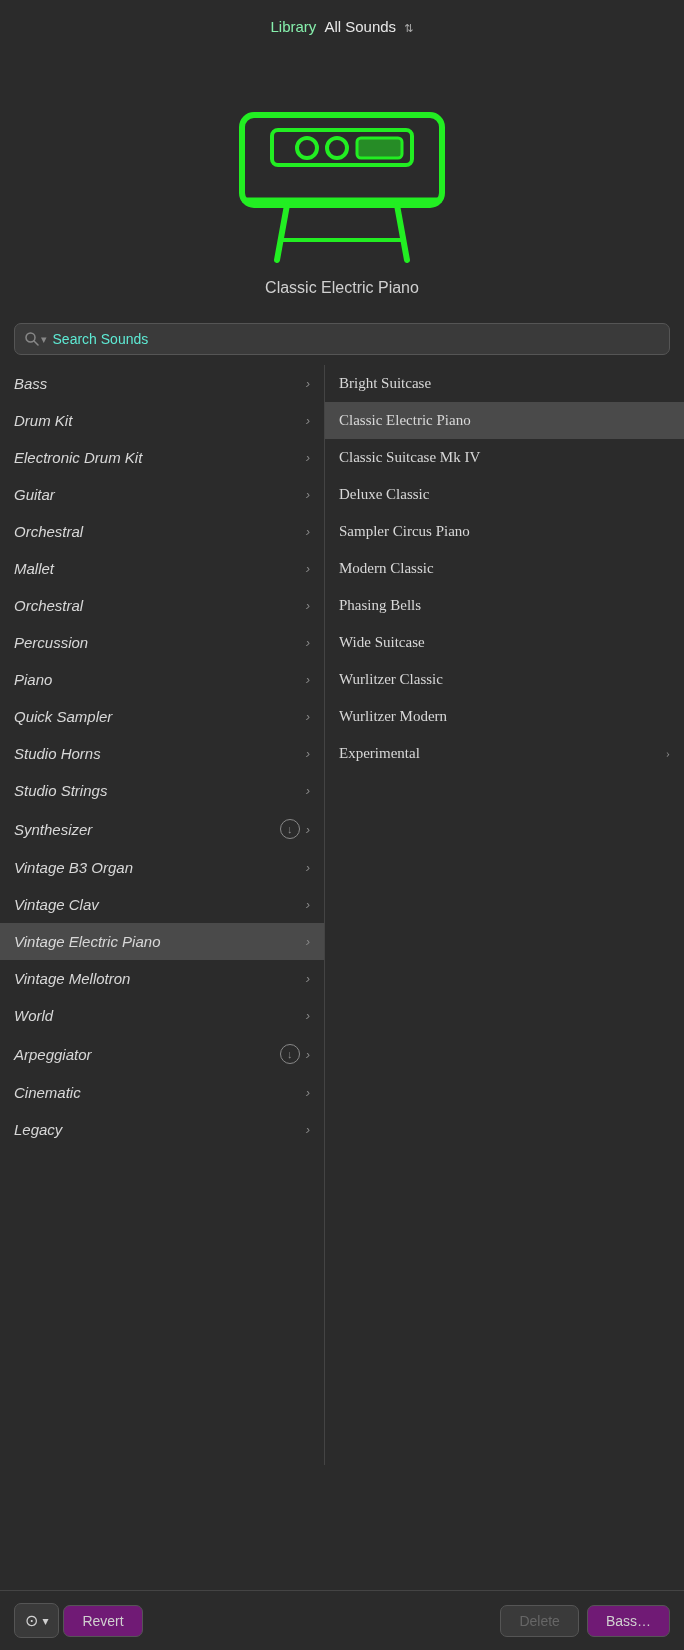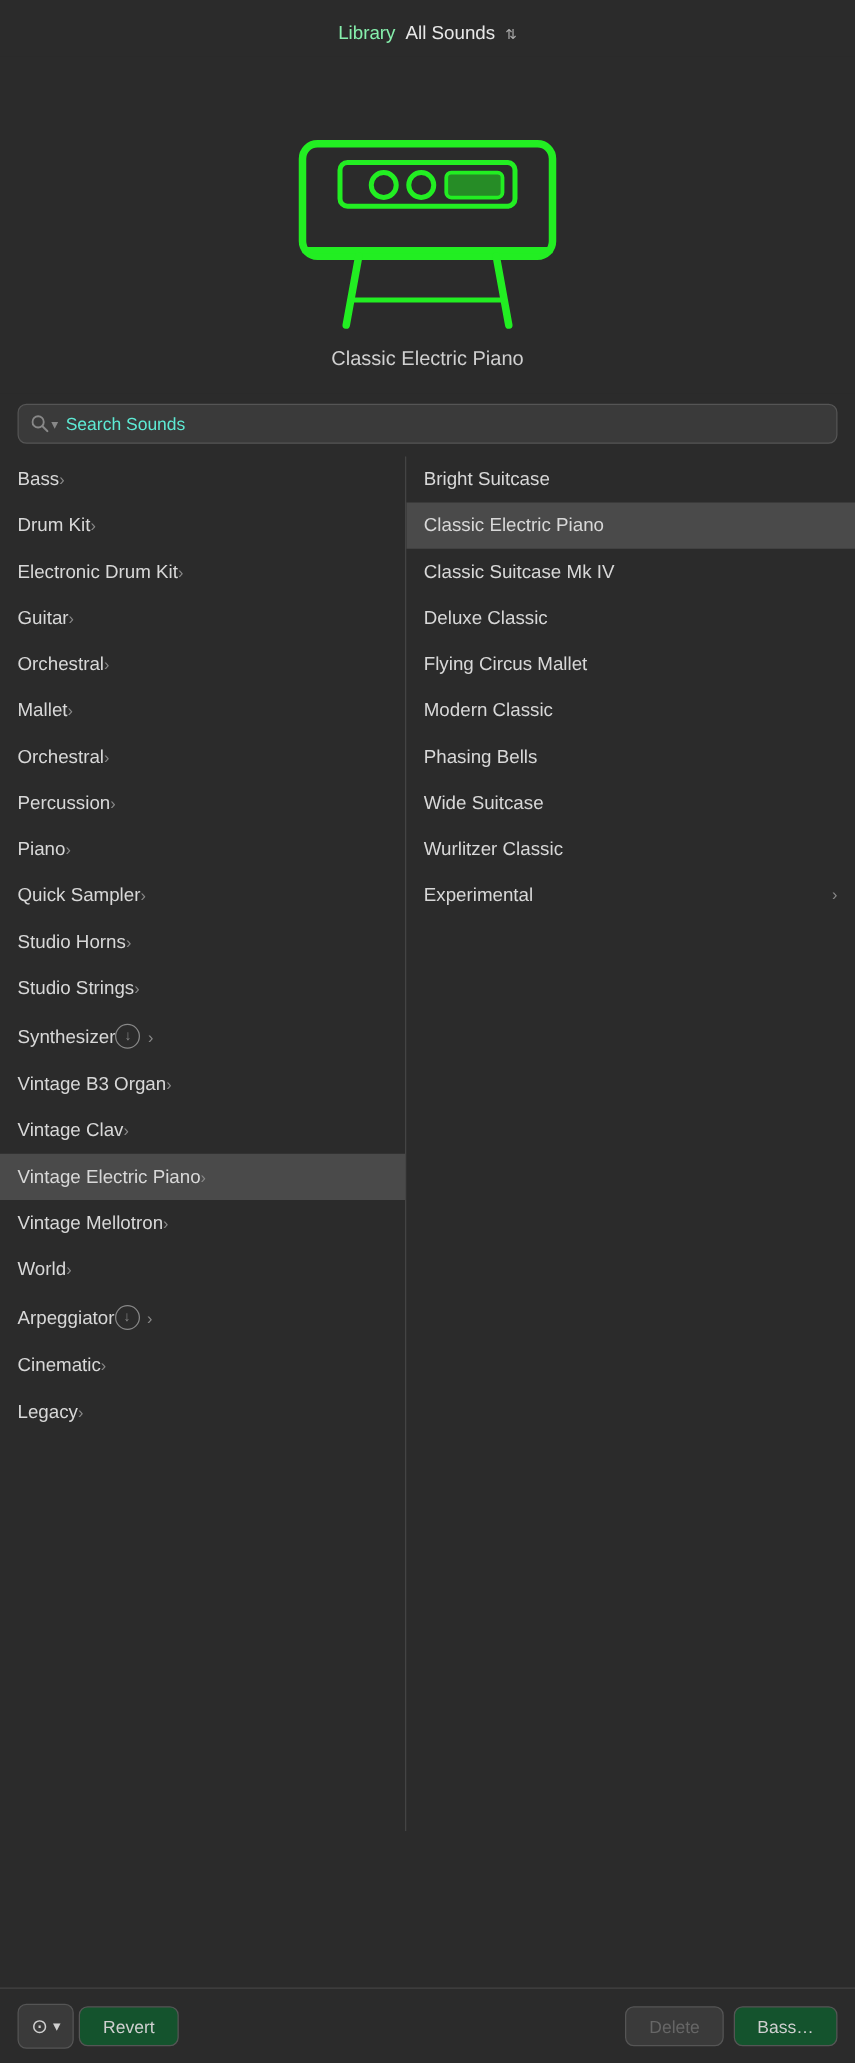--- a/index.html
+++ b/index.html
@@ -98,26 +98,28 @@
     .right-col {
       flex: 1;
       overflow-y: auto;
       scrollbar-width: none;
     }
     .right-col::-webkit-scrollbar { display: none; }
 
     .list-item {
       display: flex;
       align-items: center;
+      justify-content: space-between;
       padding: 10px 14px;
       font-size: 15px;
       color: #d8d8d8;
       cursor: pointer;
       user-select: none;
       border-radius: 0;
+      font-style: italic;
     }
     .list-item.selected {
       background: #4a4a4a;
     }
 
     .list-item-label {
       font-size: 15px;
     }
 
     .list-item-right {
@@ -151,20 +153,21 @@
       color: #d8d8d8;
       cursor: pointer;
       user-select: none;
     }
     .right-item.selected { background: #4a4a4a; }
 
     .right-item-inner {
       display: flex;
       align-items: flex-start;
       justify-content: space-between;
+      font-family: Liberation Serif, serif;
     }
 
     
     .footer {
       position: absolute;
       bottom: 0;
       left: 0;
       right: 0;
       height: 60px;
       background: #2b2b2b;
@@ -175,21 +178,21 @@
       padding: 0 14px;
     }
 
     .footer-left {
       display: flex;
       align-items: center;
       gap: 4px;
     }
 
     .footer-btn {
-      background: #14532d;
+      background: #701a75;
       border: 1px solid #555;
       border-radius: 7px;
       color: #d0d0d0;
       font-size: 14px;
       padding: 7px 18px;
       cursor: pointer;
     }
 
     .footer-btn-icon {
       background: #3a3a3a;
@@ -413,41 +416,46 @@
           <span>Classic Suitcase Mk IV</span>
         </div>
       </div>
       <div class="right-item">
         <div class="right-item-inner">
           <span>Deluxe Classic</span>
         </div>
       </div>
       <div class="right-item">
         <div class="right-item-inner">
-          <span>Flying Circus Mallet</span>
+          <span>Sampler Circus Piano</span>
         </div>
       </div>
       <div class="right-item">
         <div class="right-item-inner">
           <span>Modern Classic</span>
         </div>
       </div>
       <div class="right-item">
         <div class="right-item-inner">
           <span>Phasing Bells</span>
         </div>
       </div>
       <div class="right-item">
         <div class="right-item-inner">
           <span>Wide Suitcase</span>
         </div>
       </div>
       <div class="right-item">
         <div class="right-item-inner">
           <span>Wurlitzer Classic</span>
+        </div>
+      </div>
+      <div class="right-item">
+        <div class="right-item-inner">
+          <span>Wurlitzer Modern</span>
         </div>
       </div>
       <div class="right-item">
         <div class="right-item-inner">
           <span>Experimental</span>
           <span class="chevron">›</span>
         </div>
       </div>
     </div>
 </div>

